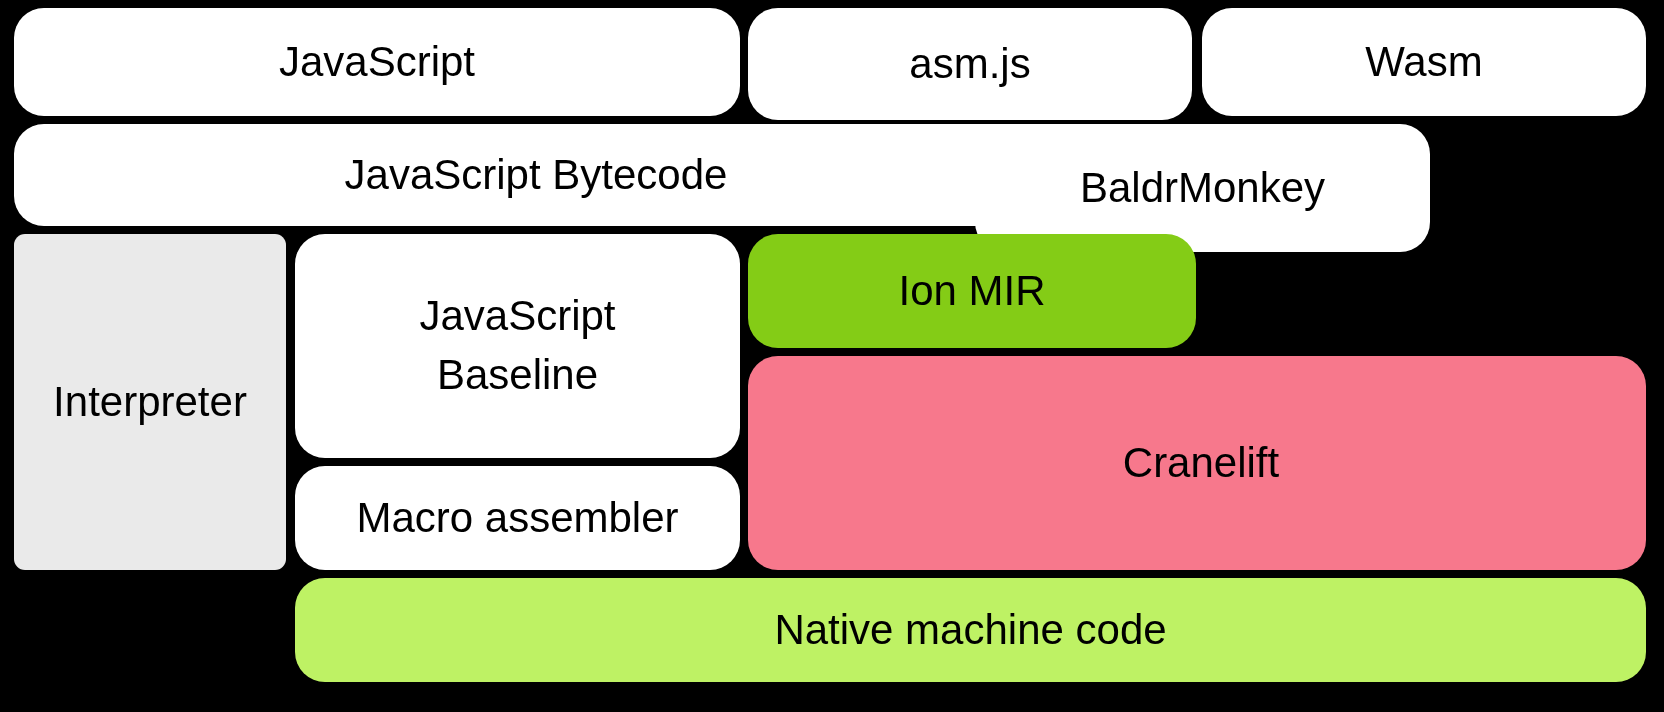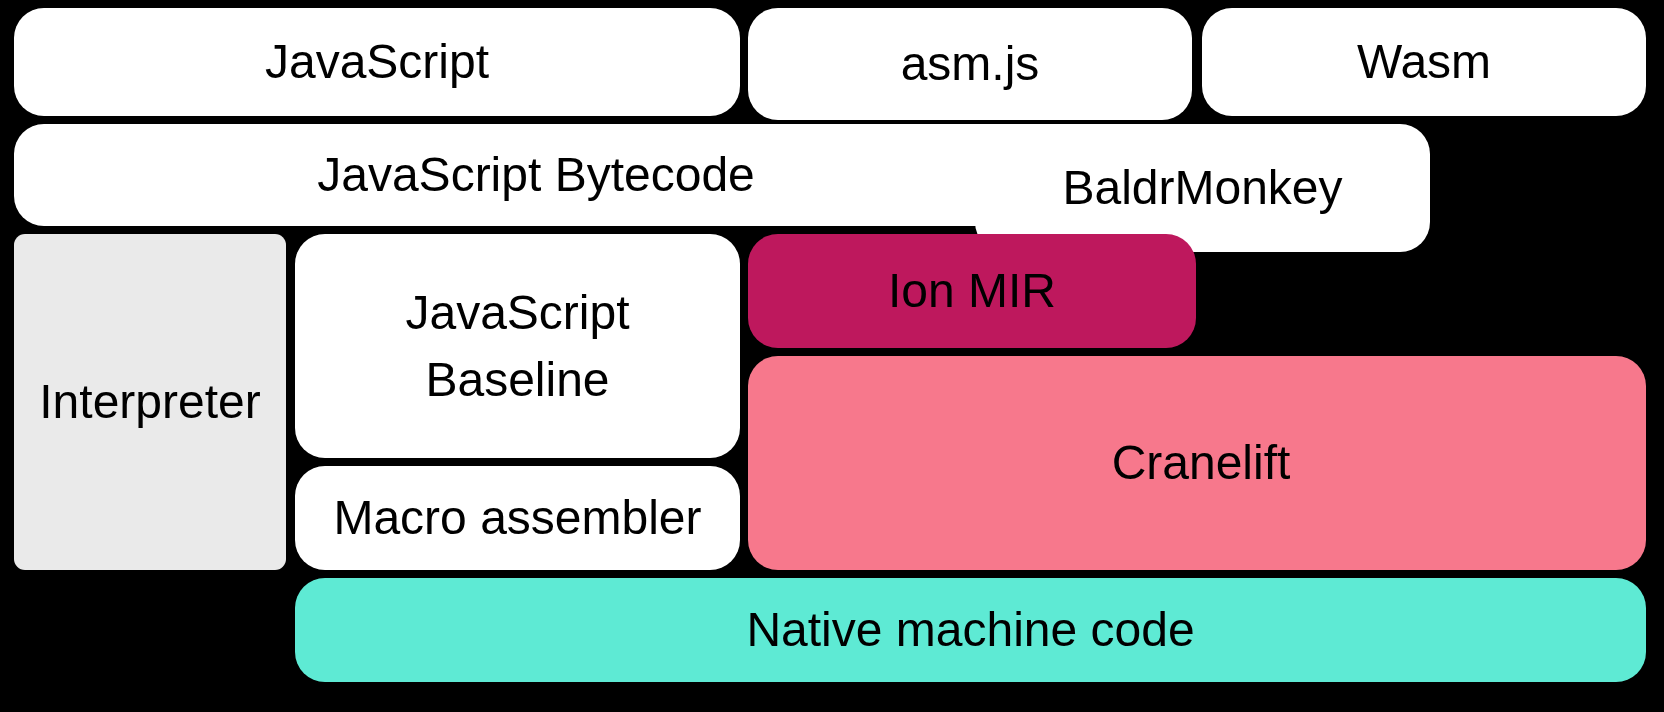--- a/index.html
+++ b/index.html
@@ -16,35 +16,35 @@
     font-family: "Liberation Sans", sans-serif;
   }
   .box {
     position: absolute;
     border-radius: 30px;
     display: flex;
     align-items: center;
     justify-content: center;
     text-align: center;
     color: #000000;
-    font-size: 48px;
+    font-size: 42px;
     line-height: 1.4;
     white-space: pre-line;
     box-sizing: border-box;
   }
 </style>
 </head>
 <body>
 
 <div class="stage" style="background: rgb(0, 0, 0);">
     <div class="box" style="left: 14px; top: 8px; width: 726px; height: 108px; background: rgb(255, 255, 255); color: rgb(0, 0, 0);">JavaScript</div>
     <div class="box" style="left: 748px; top: 8px; width: 444px; height: 112px; background: rgb(255, 255, 255); color: rgb(0, 0, 0);">asm.js</div>
     <div class="box" style="left: 1202px; top: 8px; width: 444px; height: 108px; background: rgb(255, 255, 255); color: rgb(0, 0, 0);">Wasm</div>
     <div class="box" style="left: 14px; top: 124px; width: 1044px; height: 102px; background: rgb(255, 255, 255); color: rgb(0, 0, 0);">JavaScript Bytecode</div>
     <div class="box" style="left: 975px; top: 124px; width: 455px; height: 128px; background: rgb(255, 255, 255); color: rgb(0, 0, 0);">BaldrMonkey</div>
     <div class="box" style="left: 14px; top: 234px; width: 272px; height: 336px; background: rgb(234, 234, 234); color: rgb(0, 0, 0); border-radius: 11px;">Interpreter</div>
     <div class="box" style="left: 295px; top: 234px; width: 445px; height: 224px; background: rgb(255, 255, 255); color: rgb(0, 0, 0);">JavaScript
 Baseline</div>
-    <div class="box" style="left: 748px; top: 234px; width: 448px; height: 114px; background: #be185d; color: rgb(0, 0, 0);">Ion MIR</div>
+    <div class="box" style="left: 748px; top: 234px; width: 448px; height: 114px; background: #84cc16; color: rgb(0, 0, 0);">Ion MIR</div>
     <div class="box" style="left: 748px; top: 356px; width: 898px; height: 214px; background: rgb(247, 120, 140); color: rgb(0, 0, 0); padding-left: 8px;">Cranelift</div>
     <div class="box" style="left: 295px; top: 466px; width: 445px; height: 104px; background: rgb(255, 255, 255); color: rgb(0, 0, 0);">Macro assembler</div>
-    <div class="box" style="left: 295px; top: 578px; width: 1351px; height: 104px; background: #5eead4; color: rgb(0, 0, 0);">Native machine code</div>
+    <div class="box" style="left: 295px; top: 578px; width: 1351px; height: 104px; background: #bef264; color: rgb(0, 0, 0);">Native machine code</div>
   </div>
 
 </body></html>

